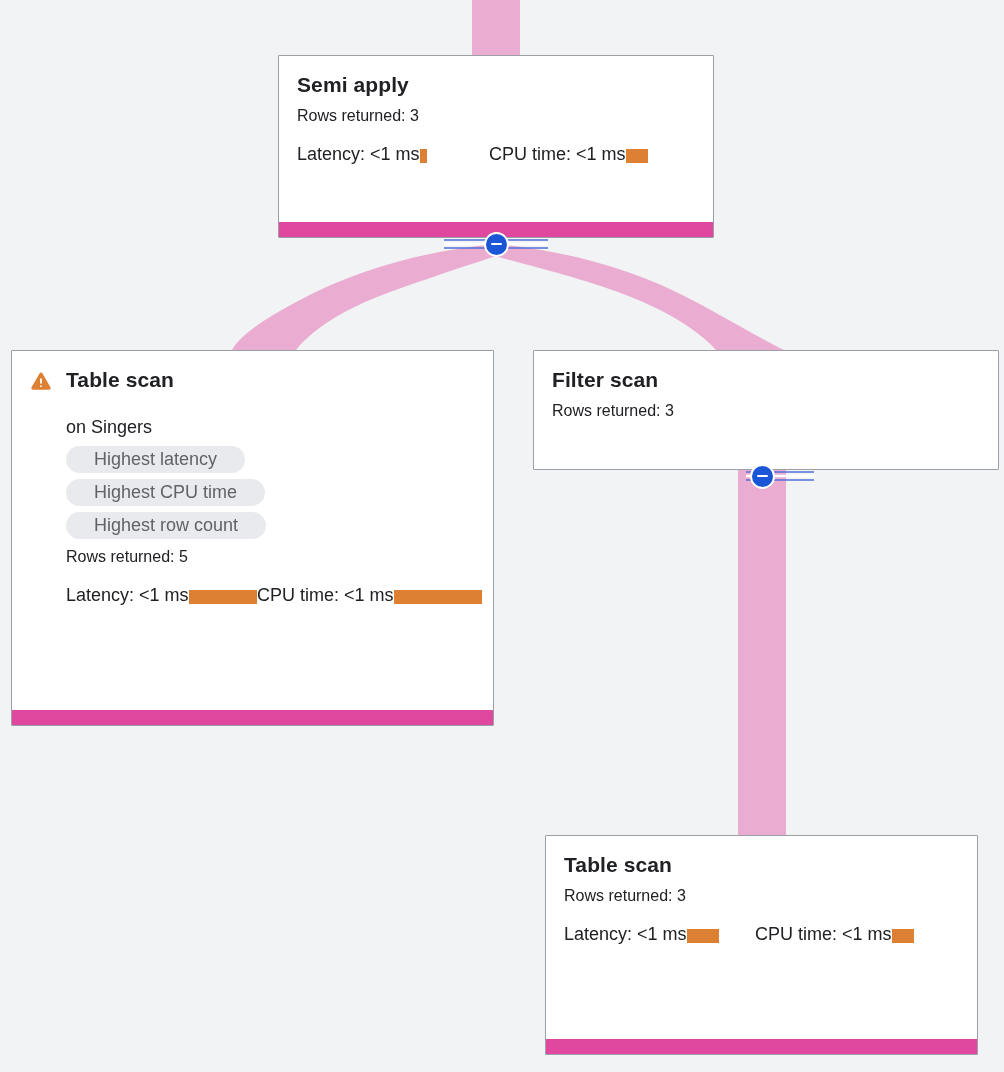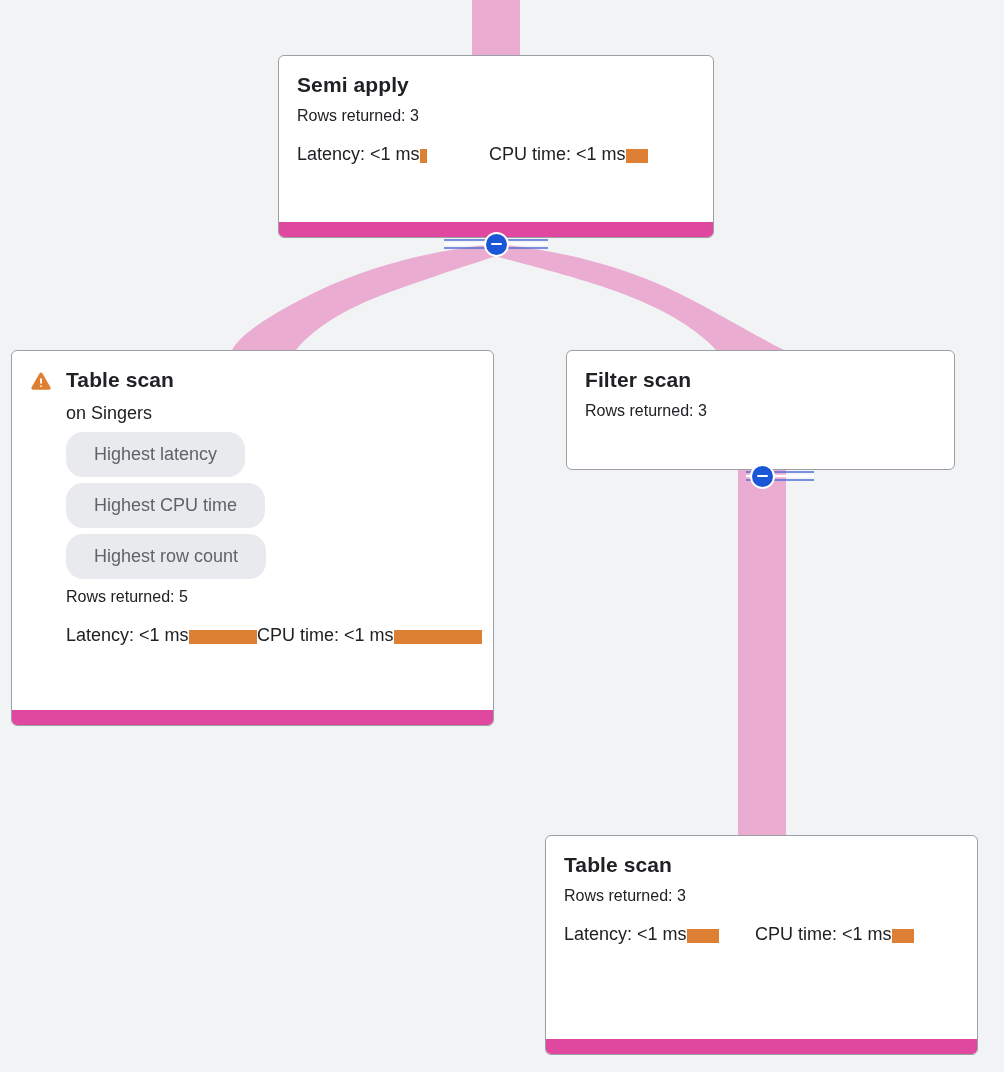--- a/index.html
+++ b/index.html
@@ -33,21 +33,21 @@
     z-index: 1;
     pointer-events: none;
   }
 
   
   .node-card {
     position: absolute;
     z-index: 2;
     background: #ffffff;
     border: 1px solid #9aa0a6;
-    border-radius: 6px;
+    border-radius: 1px;
     box-sizing: border-box;
     overflow: hidden;
     display: flex;
     flex-direction: column;
   }
   .card-body {
     flex: 1 1 auto;
     padding: 16px 18px 10px 18px;
     box-sizing: border-box;
   }
@@ -76,21 +76,21 @@
     height: 22px;
     margin-top: 3px;
     display: block;
   }
 
   
   .sub-line {
     font-size: 18px;
     color: #202124;
     line-height: 26px;
-    margin-top: 7px;
+    margin-top: 21px;
   }
   .sub-line.muted {
     color: #5f6368;
     margin-top: 0;
   }
   .rows-line {
     font-size: 16px;
     color: #202124;
     line-height: 26px;
     margin-top: 5px;
@@ -103,21 +103,21 @@
     flex-direction: column;
     align-items: flex-start;
     gap: 6px;
   }
   .chip {
     background: #e8eaed;
     color: #5f6368;
     font-size: 18px;
     line-height: 21px;
     border-radius: 17px;
-    padding: 12px 28px;
+    padding: 3px 28px;
     white-space: nowrap;
   }
 
   
   .metrics {
     display: flex;
     margin-top: 14px;
   }
   .metric {
     display: flex;
@@ -257,21 +257,21 @@
           <div class="metric">
             <div class="metric-label">CPU time: &lt;1 ms</div>
             <div class="metric-bar" style="width:88px;"></div>
           </div>
         </div>
       </div>
     </div>
     <div class="card-footer" style="background:#e0479e;"></div>
   </div>
 
-  <div class="node-card" style="left:566px; top:350px; width:389px; height:120px;gap:48px;">
+  <div class="node-card" style="left:533px; top:350px; width:466px; height:120px;gap:48px;">
     <div class="card-body">
       <div class="title-row">
         <div class="node-title">Filter scan</div>
       </div>
       <div class="rows-line">Rows returned: 3</div>
     </div>
     <div class="card-footer" style="background:#e0479e;"></div>
   </div>
 
   <div class="collapse-node" style="left:762px; top:476px; width:68px;">

